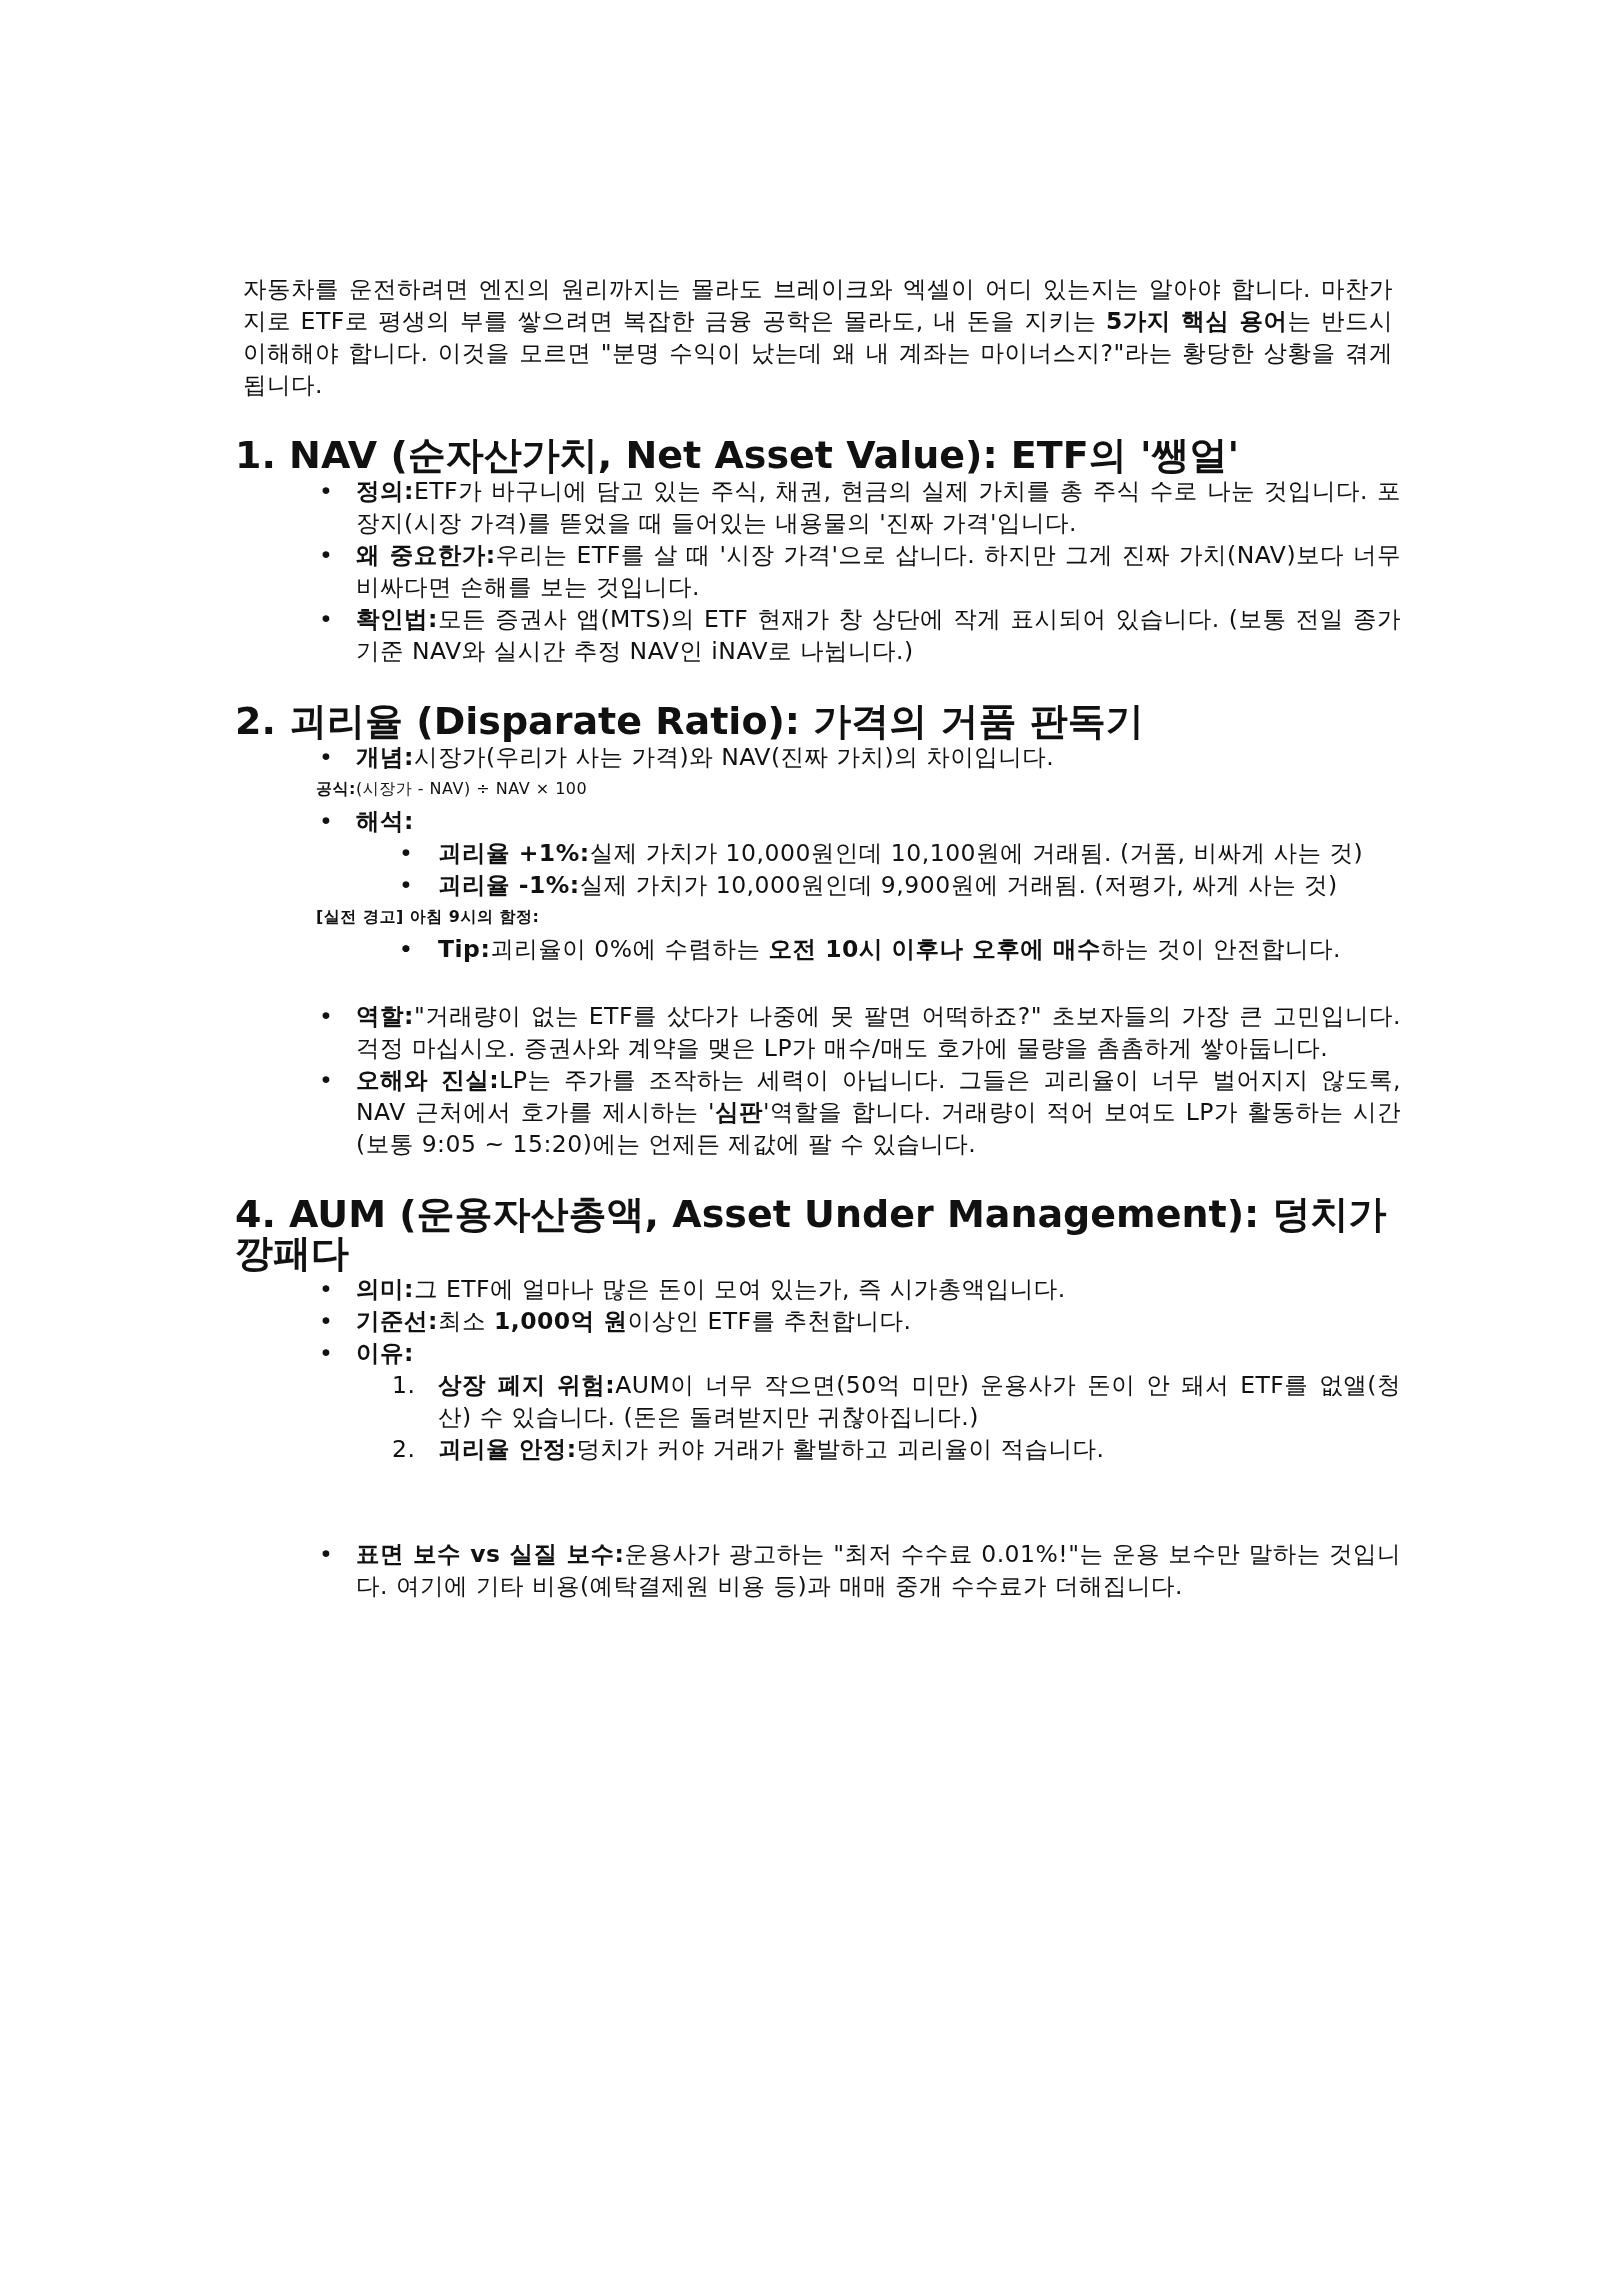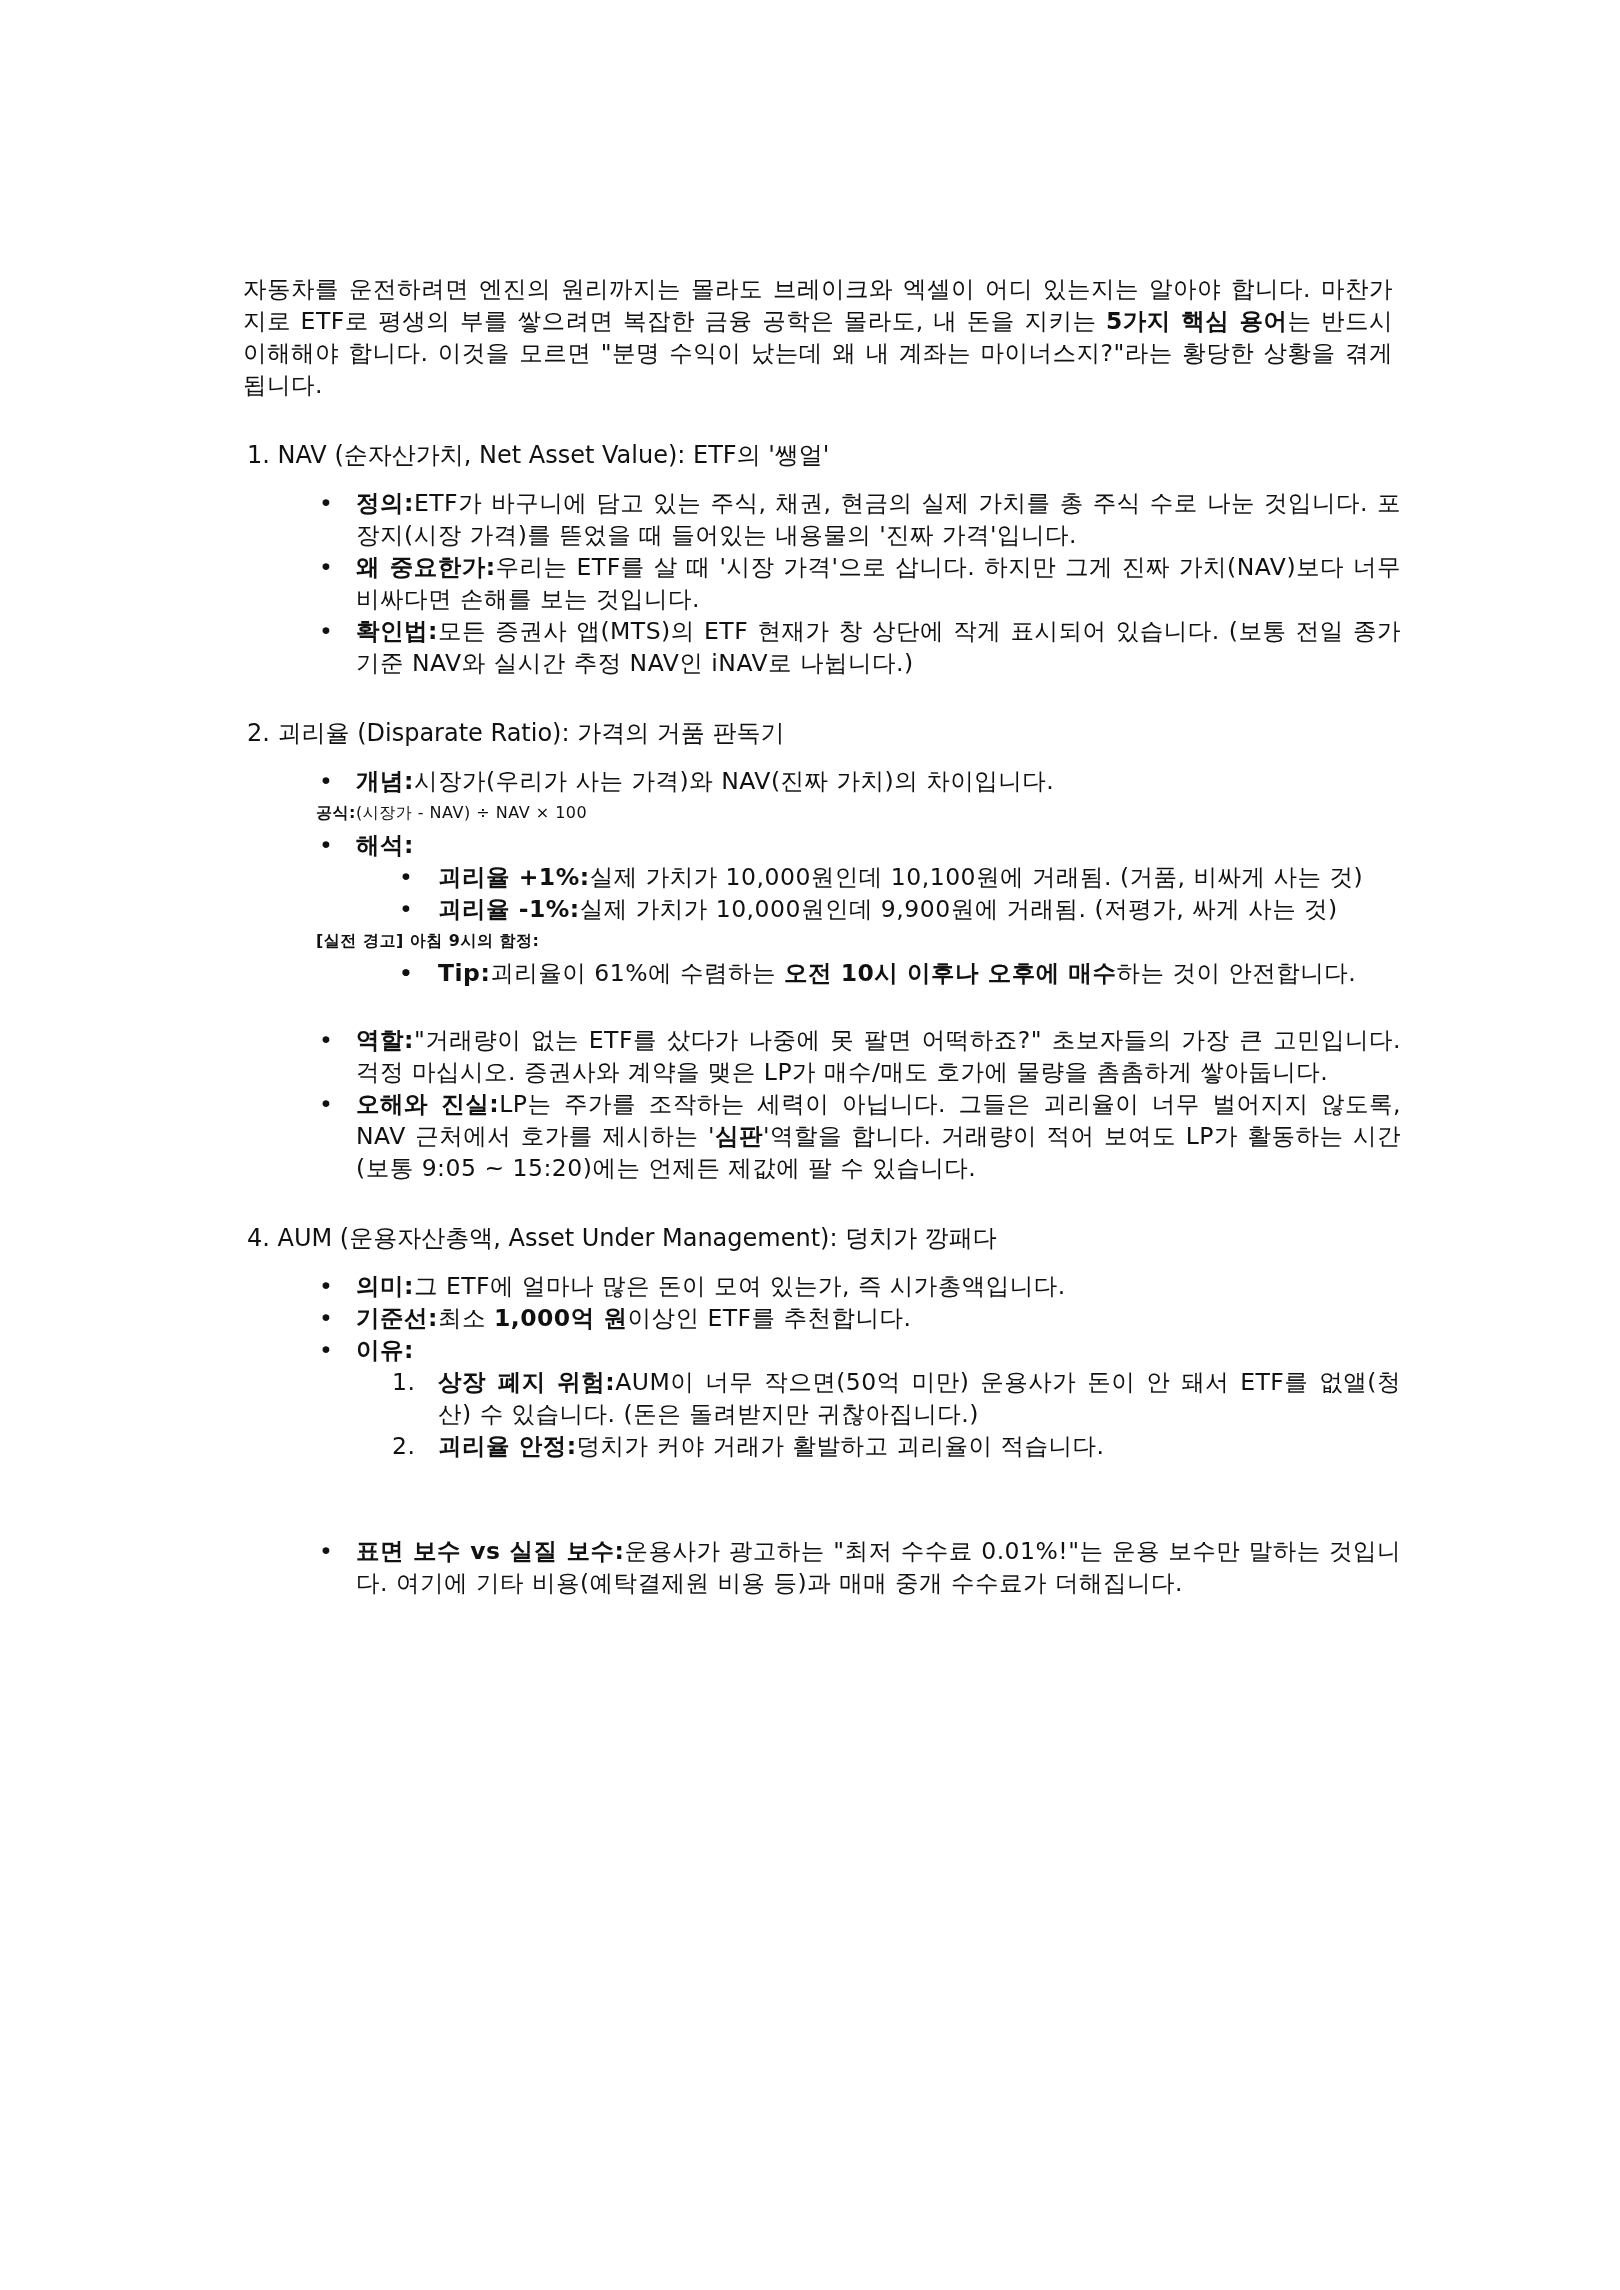--- a/index.html
+++ b/index.html
@@ -7,22 +7,22 @@
     width: 1620px; height: 2291px; position: relative; overflow: hidden;
     font-family: "DejaVu Sans", sans-serif; color: #111111;
   }
   .page { position: absolute; left: 235px; top: 265px; width: 1166px; }
   .para {
     font-size: 23.5px; line-height: 32px; letter-spacing: 0.5px;
     text-align: justify; margin: 8px;
   }
   .para b, .lead { font-weight: bold; }
   h2.section {
-    font-size: 24px; font-weight: normal; line-height: 39px;
-    margin: 12px; padding: 0;
+    font-size: 38px; font-weight: bold; line-height: 39px;
+    margin: 0; padding: 0;
   }
   .sec { margin-top: 35px; }
   .sec.s5 { margin-top: 73px; }
   ul, ol { margin: 0; padding: 0; list-style: none; }
   .li {
     position: relative; font-size: 23.5px; line-height: 32px; letter-spacing: 0.5px;
     text-align: justify;
   }
   .l1 { padding-left: 121px; }
   .l1 > .bul { position: absolute; left: 84px; top: 0; }
@@ -57,21 +57,21 @@
     <ul>
       <li class="li l1"><span class="bul">•</span><span class="lead">해석:</span></li>
     </ul>
     <ul>
       <li class="li l2"><span class="bul">•</span><span class="lead">괴리율 +1%:</span><span>실제 가치가 10,000원인데 10,100원에 거래됨. (거품, 비싸게 사는 것)</span></li>
       <li class="li l2"><span class="bul">•</span><span class="lead">괴리율 -1%:</span><span>실제 가치가 10,000원인데 9,900원에 거래됨. (저평가, 싸게 사는 것)</span></li>
     </ul>
     <div class="plain1"><span class="lead">[실전 경고] 아침 9시의 함정:</span></div>
     <ul>
       <li class="li l2"><span class="bul">•</span></li>
-      <li class="li l2"><span class="bul">•</span><span class="lead">Tip:</span><span>괴리율이 61%에 수렴하는 </span><b>오전 10시 이후나 오후에 매수</b><span>하는 것이 안전합니다.</span></li>
+      <li class="li l2"><span class="bul">•</span><span class="lead">Tip:</span><span>괴리율이 0%에 수렴하는 </span><b>오전 10시 이후나 오후에 매수</b><span>하는 것이 안전합니다.</span></li>
     </ul>
   </div>
 
   <div class="sec">
     <ul>
       <li class="li l1"><span class="bul">•</span><span class="lead">역할:</span><span>"거래량이 없는 ETF를 샀다가 나중에 못 팔면 어떡하죠?" 초보자들의 가장 큰 고민입니다. 걱정 마십시오. 증권사와 계약을 맺은 LP가 매수/매도 호가에 물량을 촘촘하게 쌓아둡니다.</span></li>
       <li class="li l1"><span class="bul">•</span><span class="lead">오해와 진실:</span><span>LP는 주가를 조작하는 세력이 아닙니다. 그들은 괴리율이 너무 벌어지지 않도록, NAV 근처에서 호가를 제시하는 '</span><b>심판</b><span>'역할을 합니다. 거래량이 적어 보여도 LP가 활동하는 시간(보통 9:05 ~ 15:20)에는 언제든 제값에 팔 수 있습니다.</span></li>
     </ul>
   </div>
 

